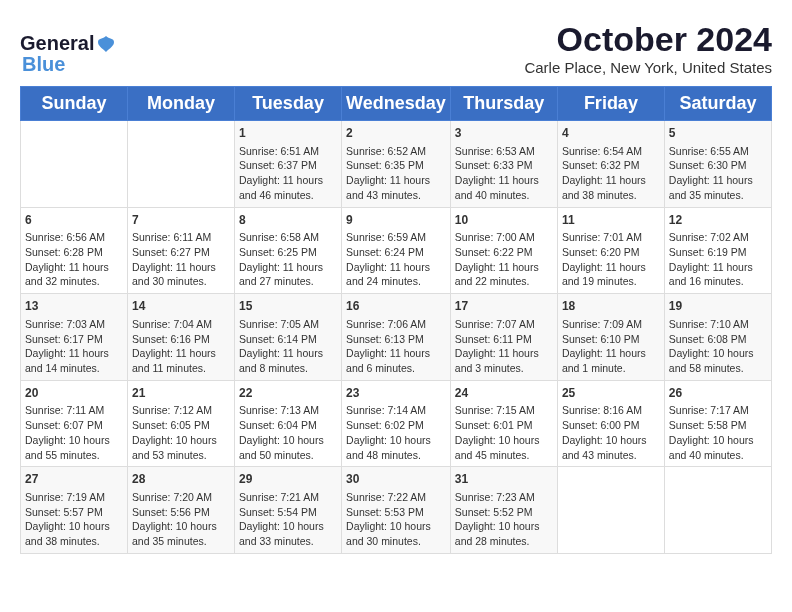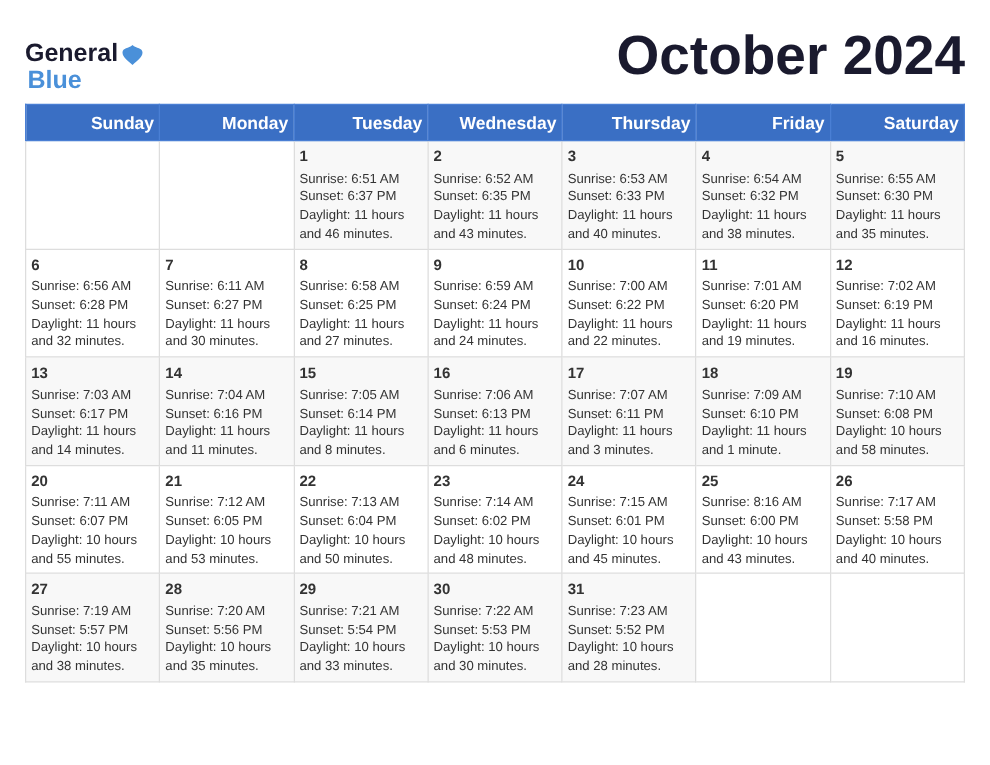--- a/index.html
+++ b/index.html
@@ -19,41 +19,41 @@
     .logo {
       display: flex;
       flex-direction: column;
       align-items: flex-start;
       margin-top: 12px;
     }
     .title-block {
       text-align: right;
     }
     .month-title {
-      font-size: 44px;
+      font-size: 34px;
       font-weight: bold;
       color: #1a1a2e;
     }
     .location {
       font-size: 15px;
       color: #333;
     }
     table {
       width: 100%;
       border-collapse: collapse;
       font-size: 11px;
     }
     thead tr {
       background-color: #3a6fc4;
       color: #fff;
     }
     thead th {
       padding: 6px 4px;
-      text-align: right;
-      font-size: 14px;
+      text-align: center;
+      font-size: 18px;
       font-weight: bold;
       border: 1px solid #4a7fd4;
       margin-left: 22px;
     }
     tbody tr {
       background: #fff;
     }
     tbody tr:nth-child(odd) {
       background: #f8f8f8;
     }
@@ -85,20 +85,21 @@
     <div style="display:flex; align-items:center;">
       <span style="font-size:20px; font-weight:bold; color:#1a1a2e;">General</span>
       <svg width="22" height="22" viewBox="0 0 22 22" style="margin: 0 1px;">
         <path d="M11 3 C14 6, 19 5, 19 9 C19 13, 15 15, 11 19 C7 15, 3 13, 3 9 C3 5, 8 6, 11 3Z" fill="#4a90d9"></path>
       </svg>
     </div>
     <div style="font-size:20px; font-weight:bold; color:#4a90d9; line-height:0.9; margin-left:2px;">Blue</div>
   </div>
   <div class="title-block">
     <div class="month-title">October 2024</div>
+    <div class="location">Carle Place, New York, United States</div>
   </div>
 </div>
 
 <table>
   <thead>
     <tr>
     <th>Sunday</th>
         <th>Monday</th>
         <th>Tuesday</th>
         <th>Wednesday</th>

